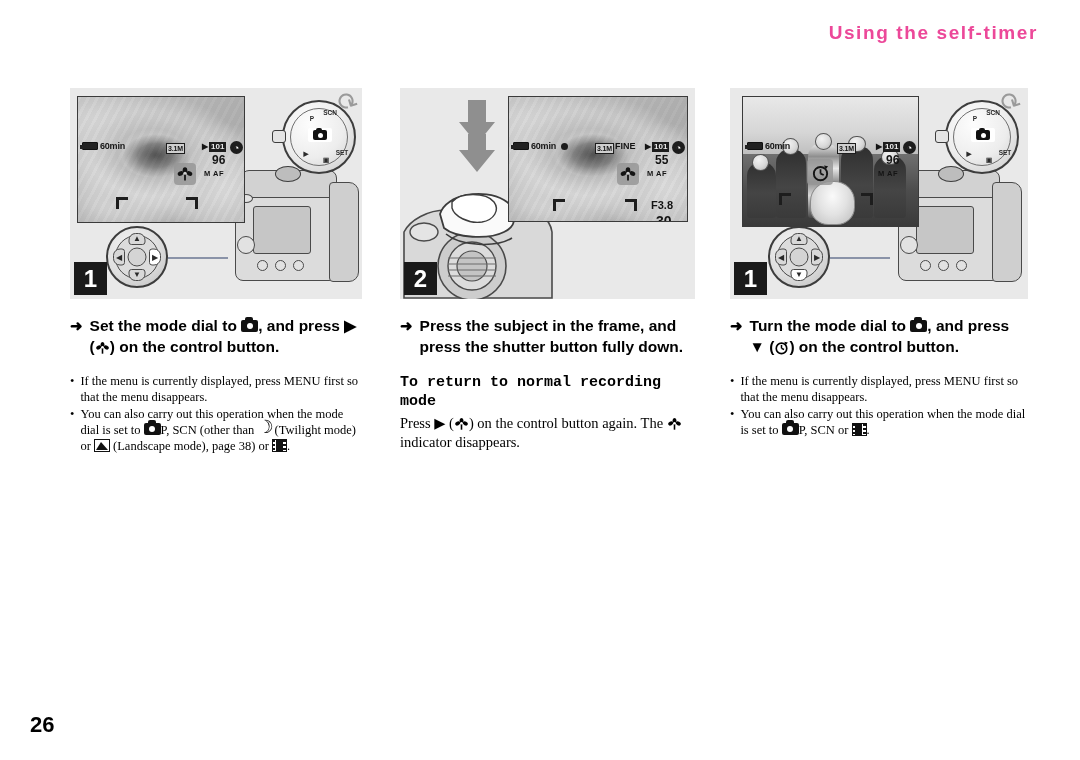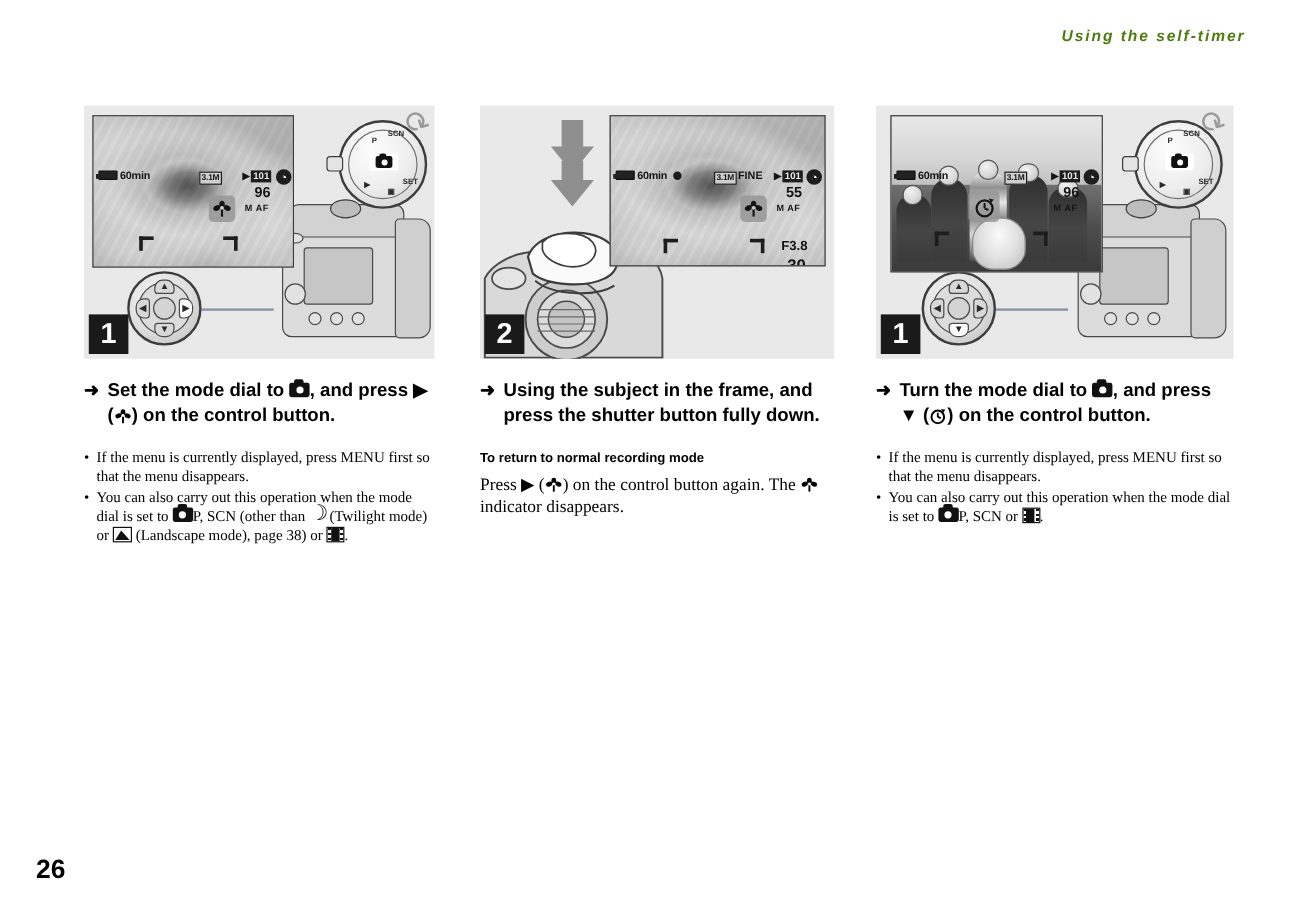--- a/index.html
+++ b/index.html
@@ -9,23 +9,23 @@
     background: #ffffff;
     font-family: "Liberation Serif", serif;
     overflow: hidden;
   }
   .page { position: relative; width: 1080px; height: 760px; background:#fff; }
 
   
   .header {
     position: absolute; top: 22px; right: 42px;
     font-family: "Liberation Sans", sans-serif;
-    font-weight: bold; font-style: italic;
-    font-size: 13px; letter-spacing: 1.6px;
-    color: #4d7c0f; white-space: nowrap;
+    font-weight: bold; 
+    font-size: 19px; letter-spacing: 1.6px;
+    color: #ec4899; white-space: nowrap;
   }
 
   
   .columns { position: absolute; top: 88px; left: 0; width: 1080px; }
   .col { position: absolute; top: 0; }
   .col1 { left: 70px;  width: 292px; }
   .col2 { left: 400px; width: 295px; }
   .col3 { left: 730px; width: 298px; }
 
   
@@ -264,22 +264,22 @@
   .instr .arrow { flex:0 0 auto; font-size:15px; line-height:21px; }
   .instr .txt { flex:1 1 auto; }
 
   .body-note {
     margin-top: 14px;
     font-family:"Liberation Serif", serif;
     font-size:14.5px; line-height:18.5px; color:#000;
   }
   .subhead {
     margin-top: 16px;
-    font-family:Liberation Sans, sans-serif;
-    font-weight:bold; font-size:11px; line-height:19px; color:#000;
+    font-family:Liberation Mono, monospace;
+    font-weight:bold; font-size:15px; line-height:19px; color:#000;
   }
   .subbody {
     margin-top: 3px;
     font-family:"Liberation Serif", serif;
     font-size:14.5px; line-height:18.5px; color:#000;
   }
   .bullets { margin-top: 16px; }
   .bullet {
     display:flex; gap:6px;
     font-family:"Liberation Serif", serif;
@@ -525,21 +525,21 @@
             <div class="af-frame af-bl" style="left:44px; top:92px;"></div>
             <div class="af-frame af-br" style="left:116px; top:92px;"></div>
           </div>
         </div>
 
         <div class="step-badge">2</div>
       </div>
 
       <div class="instr">
         <span class="arrow">➜</span>
-        <span class="txt">Using the subject in the frame, and press the shutter button fully down.</span>
+        <span class="txt">Press the subject in the frame, and press the shutter button fully down.</span>
       </div>
 
       <div class="subhead">To return to normal recording mode</div>
 
       <div class="subbody">
         <span>Press</span>
         <span>▶</span>
         (<svg width="15" height="14" viewBox="0 0 16 16" class="svg-ic">
           <ellipse cx="8" cy="4.2" rx="2.3" ry="3" fill="#000"></ellipse>
           <ellipse cx="3.6" cy="7.4" rx="3" ry="2.2" fill="#000" transform="rotate(-25 3.6 7.4)"></ellipse>

